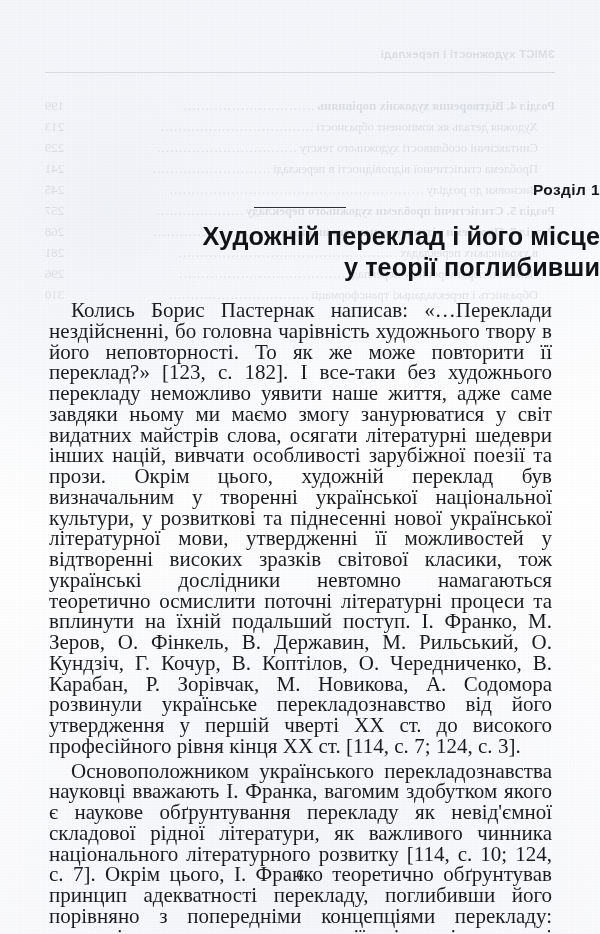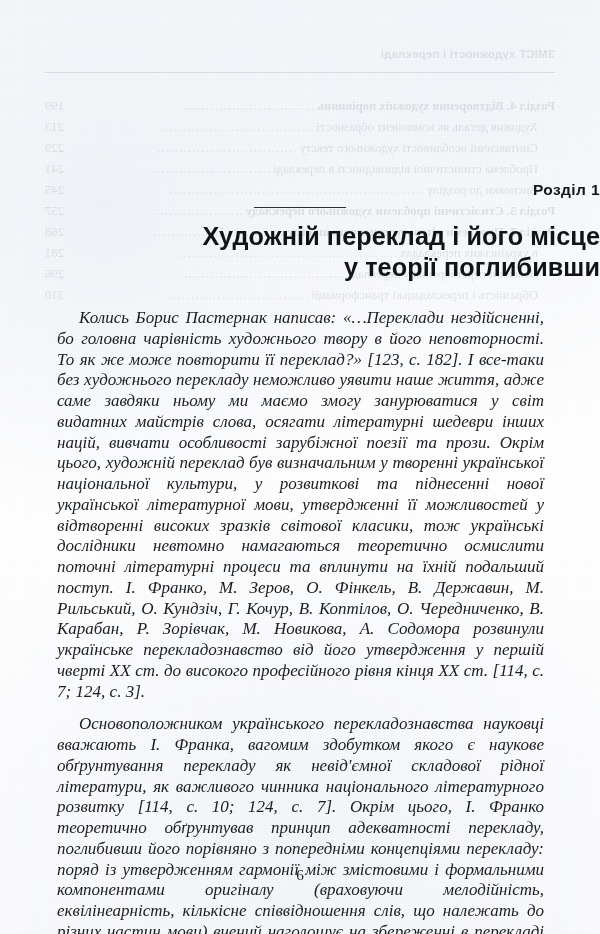--- a/index.html
+++ b/index.html
@@ -117,30 +117,29 @@
   #chapter-title .tline { display: block; }
 
   
   #body-text {
     position: absolute;
     left: 45px;
     top: 296px;
     width: 511px;
   }
   .para {
-    margin: 12px;
+    margin: 4px;
     text-align: justify;
     text-align-last: left;
     text-indent: 22px;
-    font-size: 17px;
+    font-size: 21px;
     line-height: 20.75px;
     color: #1a1c20;
     hyphens: manual;
     word-spacing: .1px;
-    font-style: italic;
   }
   .para + .para { margin-top: 0; }
 
   
   #folio {
     position: absolute;
     left: 0;
     top: 866px;
     width: 600px;
     text-align: center;

